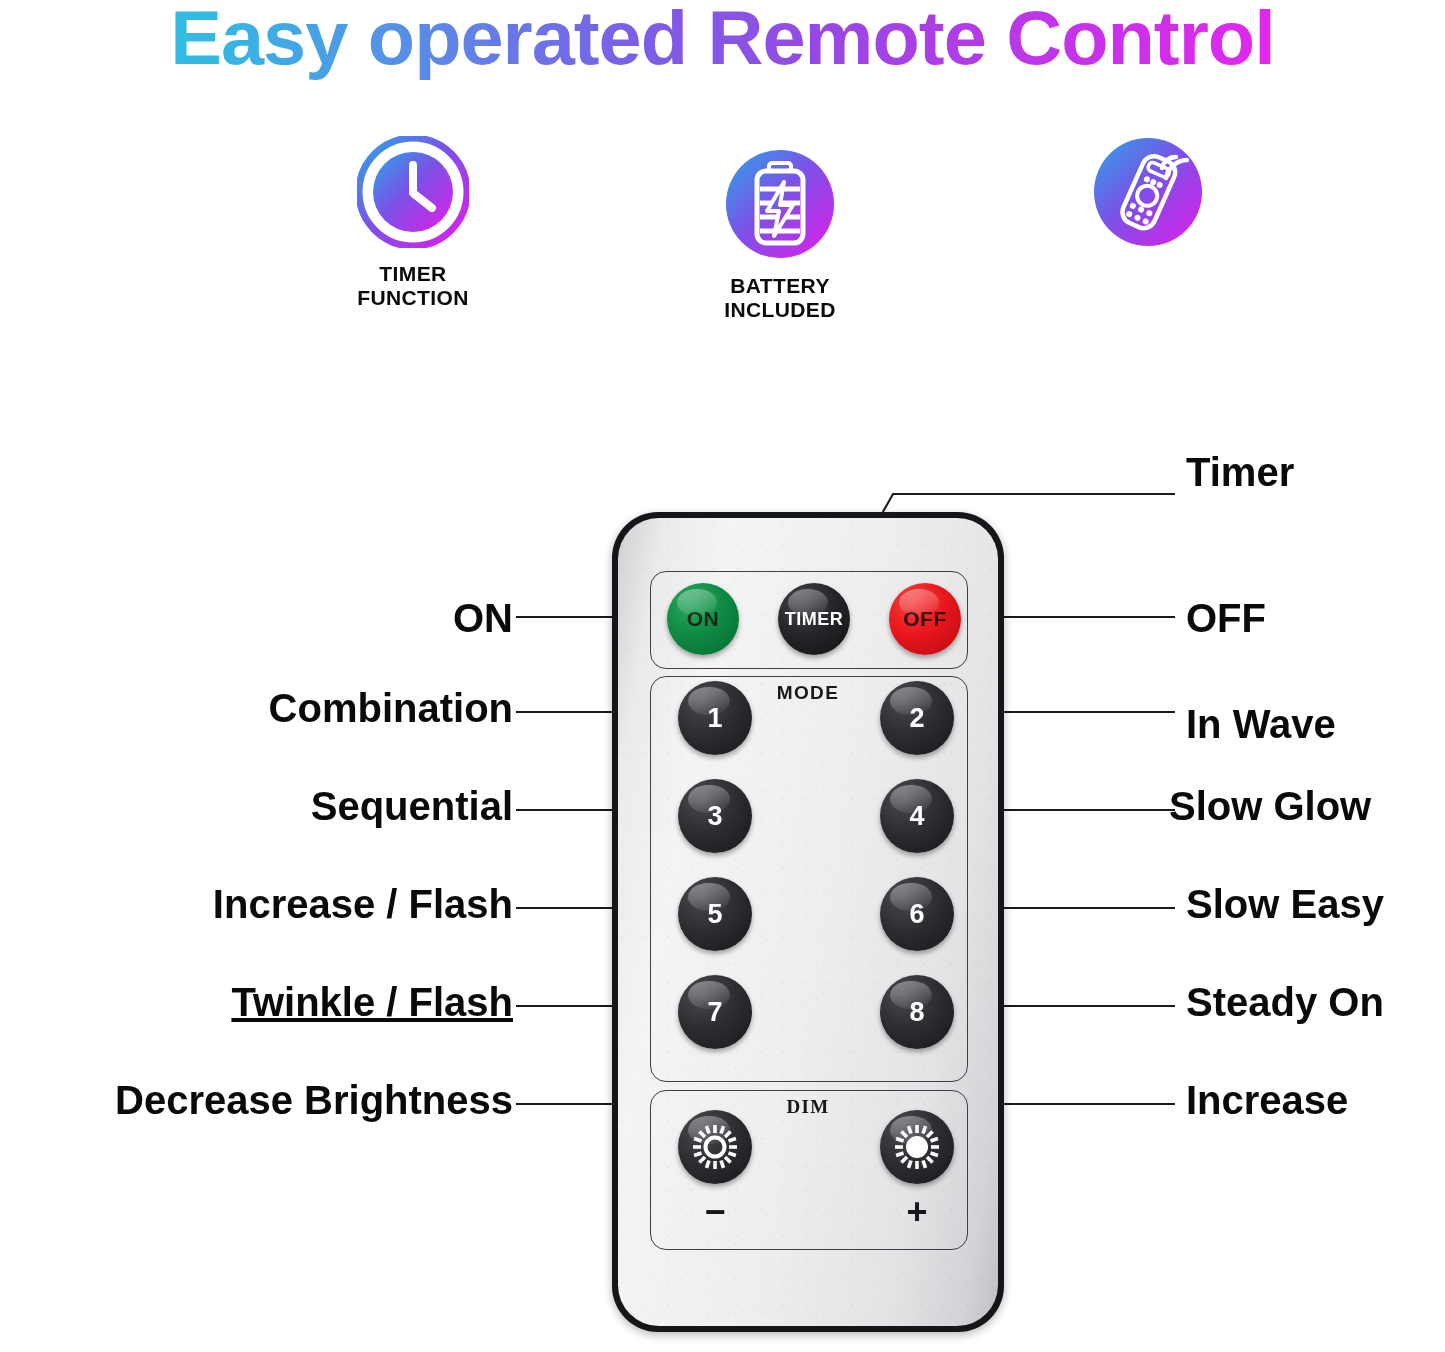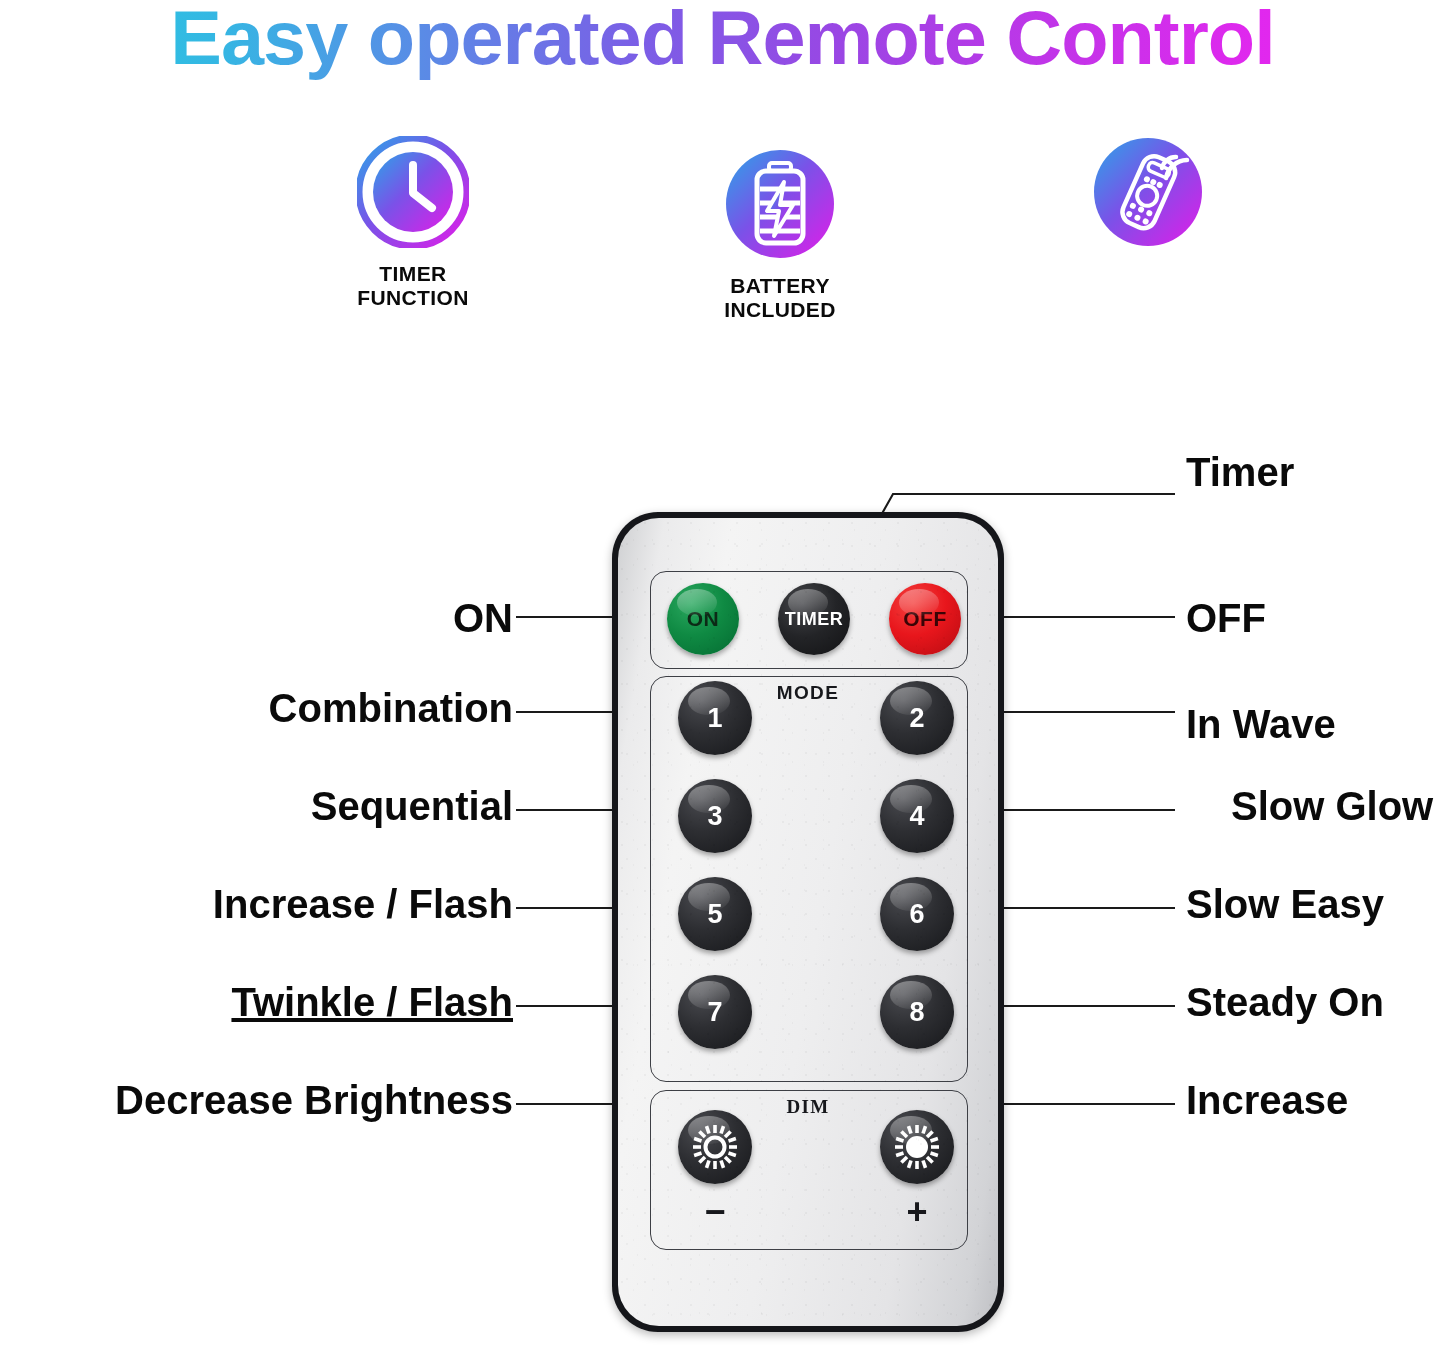--- a/index.html
+++ b/index.html
@@ -389,16 +389,16 @@
 <div class="callout left" style="right:932px; top:598px;">ON</div>
 <div class="callout left" style="right:932px; top:688px;">Combination</div>
 <div class="callout left" style="right:932px; top:786px;">Sequential</div>
 <div class="callout left" style="right:932px; top:884px;">Increase / Flash</div>
 <div class="callout left" style="right:932px; top:982px;text-decoration:underline;">Twinkle / Flash</div>
 <div class="callout left" style="right:932px; top:1080px;margin-left:47px;">Decrease Brightness</div>
 
 <div class="callout right" style="left:1186px; top:452px;">Timer</div>
 <div class="callout right" style="left:1186px; top:598px;">OFF</div>
 <div class="callout right" style="left:1186px; top:688px;margin-top:16px;">In Wave</div>
-<div class="callout right" style="left:1231px; top:786px;">Slow Glow</div>
+<div class="callout right" style="left:1169px; top:786px;">Slow Glow</div>
 <div class="callout right" style="left:1186px; top:884px;">Slow Easy</div>
 <div class="callout right" style="left:1186px; top:982px;">Steady On</div>
 <div class="callout right" style="left:1186px; top:1080px;">Increase</div>
 
 </body></html>

